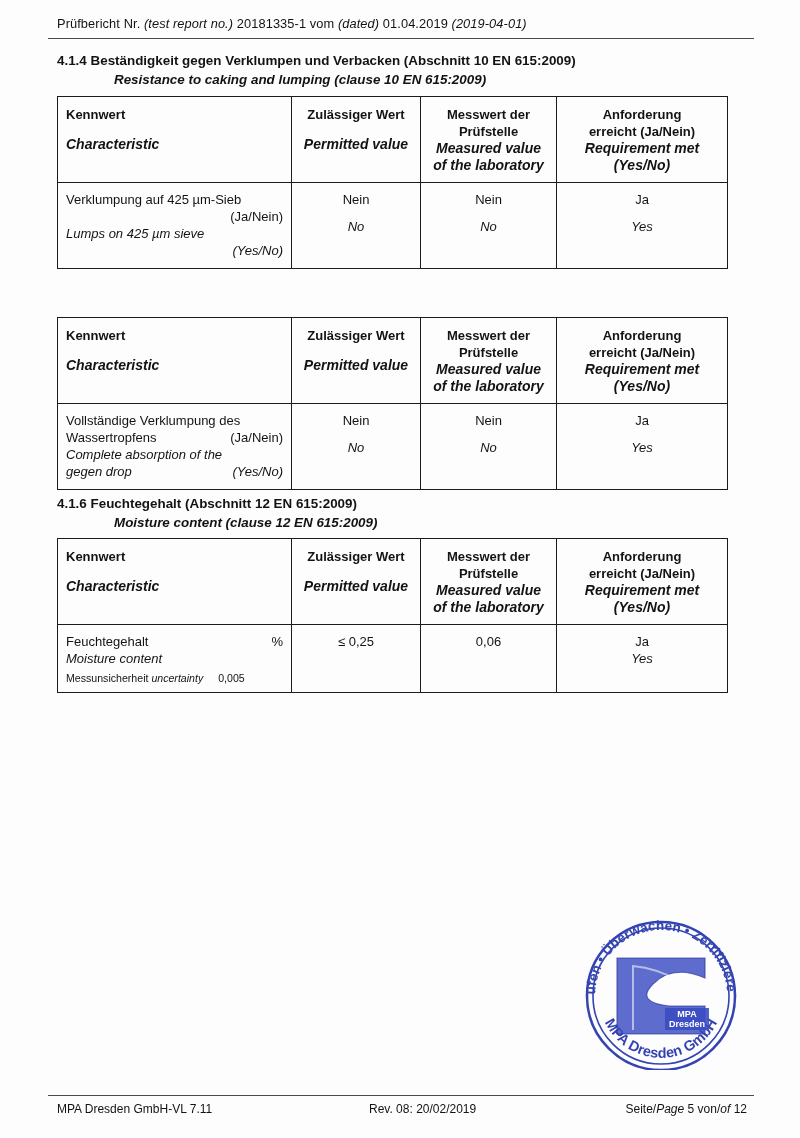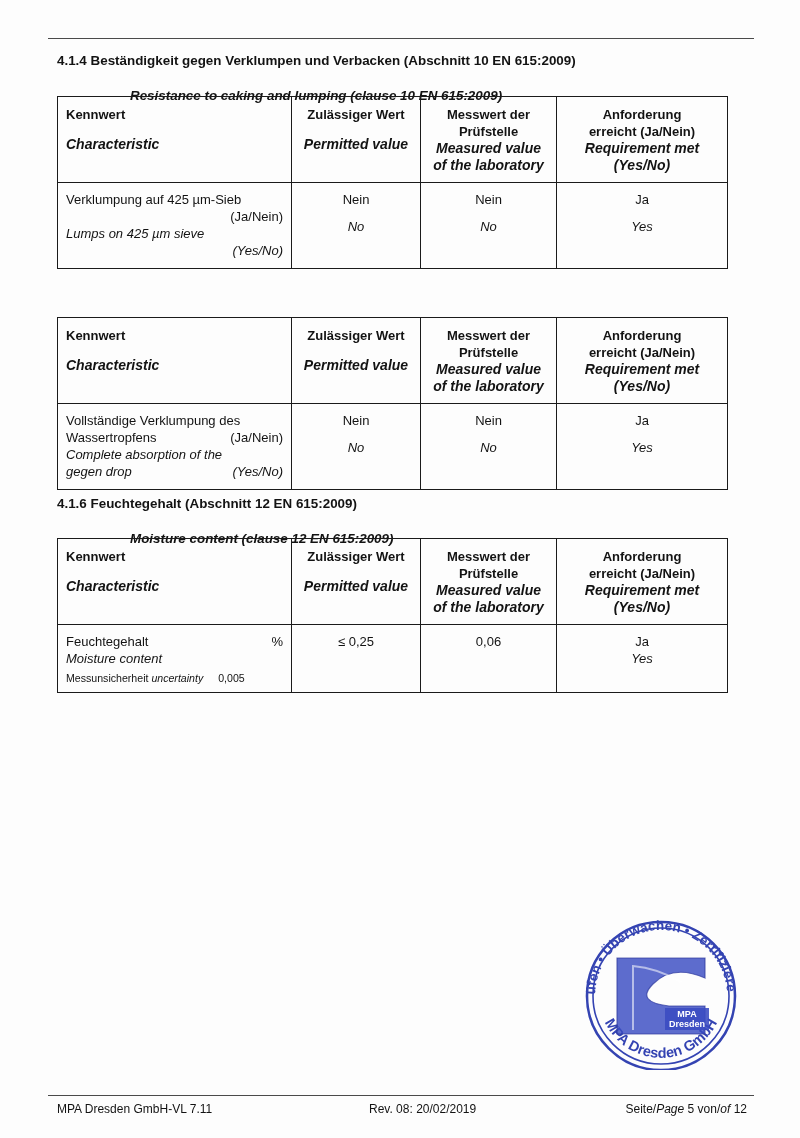--- a/index.html
+++ b/index.html
@@ -43,21 +43,21 @@
   .section { position: absolute; left: 0; width: 800px; }
   .sec-head {
     margin: 0;
     padding: 0 0 0 57px;
     font-size: 13.4px;
     font-weight: bold;
     line-height: 19px;
     white-space: nowrap;
   }
   .sec-head-en {
-    margin: 16px;
+    margin: 0;
     padding: 0 0 0 114px;
     font-size: 13.4px;
     font-weight: bold;
     font-style: italic;
     line-height: 19px;
     white-space: nowrap;
   }
 
   
   table.rt {
@@ -151,20 +151,29 @@
   .footer .fl { position: absolute; left: 0; top: 0; }
   .footer .fc { position: absolute; left: 312px; top: 0; }
   .footer .fr { position: absolute; right: 0; top: 0; }
   .footer .it { font-style: italic; }
 </style>
 </head>
 <body>
 
 <div id="page">
 
+  <div class="doc-header">
+    <span>Prüfbericht Nr.</span>
+    <span class="it">(test report no.)</span>
+    <span>20181335-1</span>
+    <span>vom</span>
+    <span class="it">(dated)</span>
+    <span>01.04.2019</span>
+    <span class="it">(2019-04-01)</span>
+  </div>
   <div class="header-rule"></div>
 
   <div class="section" style="top:51px;">
     <p class="sec-head">
       <span>4.1.4</span>
       <span>Beständigkeit gegen Verklumpen und Verbacken (Abschnitt 10 EN 615:2009)</span>
     </p>
     <p class="sec-head-en">Resistance to caking and lumping (clause 10 EN 615:2009)</p>
   </div>
 

